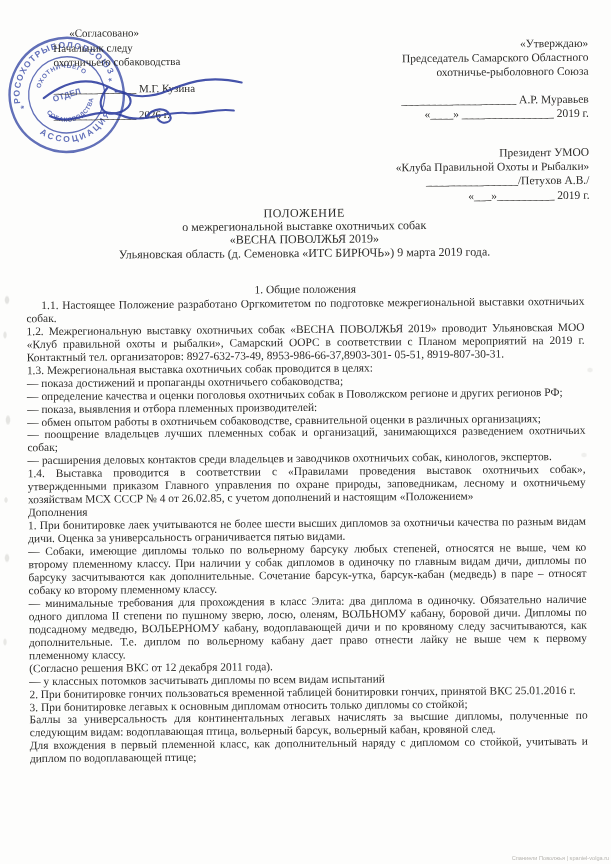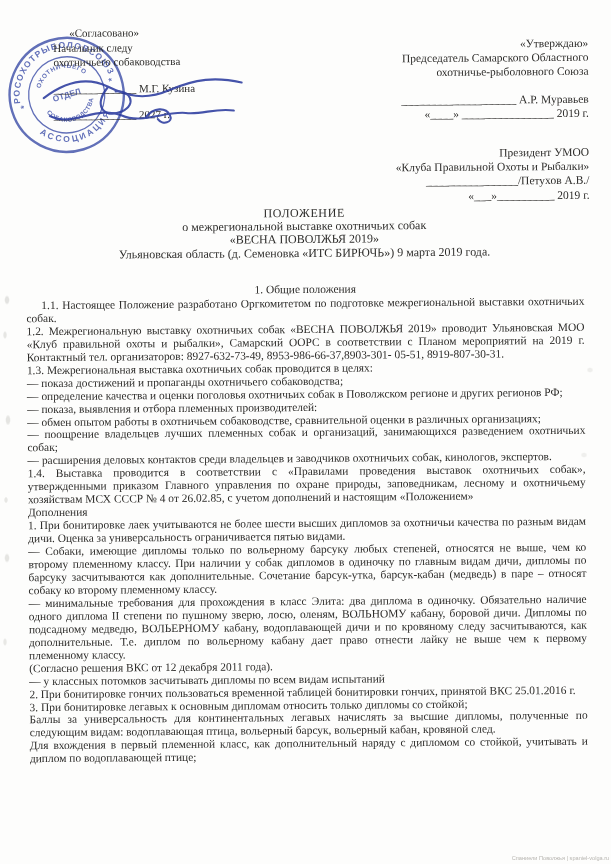--- a/index.html
+++ b/index.html
@@ -90,21 +90,21 @@
         <text x="21" y="70" font-size="9" text-anchor="middle" fill="currentColor">*</text>
         <text x="113" y="70" font-size="9" text-anchor="middle" fill="currentColor">*</text>
       </svg>
     </div>
 
     <div class="hdr-left">
       <div class="first">«Согласовано»</div>
       <div>Начальник следу</div>
       <div>охотничьего собаководства</div>
       <div class="sig-line"><span>_______________</span> <span>М.Г. Кузина</span></div>
-      <div class="sig-line"><span>_______________</span> <span>2027 г.</span></div>
+      <div class="sig-line"><span>_______________</span> <span>2026 г.</span></div>
     </div>
 
     <div class="signature">
       <svg viewBox="0 0 215 62" width="215" height="62">
         <g fill="none" stroke="currentColor" stroke-width="2.1" stroke-linecap="round">
           <path d="M6 26 C 30 8, 52 6, 70 15 S 106 30, 132 19 S 178 6, 204 12"></path>
           <path d="M70 16 C 56 32, 64 48, 84 40 C 100 33, 92 18, 78 20"></path>
           <path d="M12 44 C 36 56, 58 33, 84 44 C 104 53, 126 40, 148 42 C 164 44, 178 37, 196 40"></path>
           <path d="M108 46 C 116 36, 128 36, 132 44 C 136 52, 124 54, 120 48"></path>
         </g>

